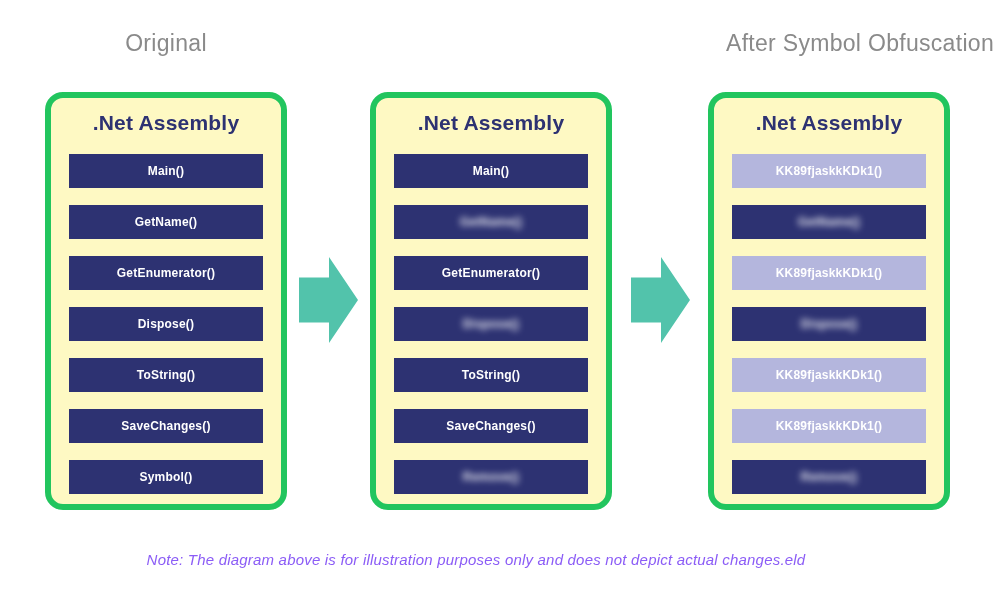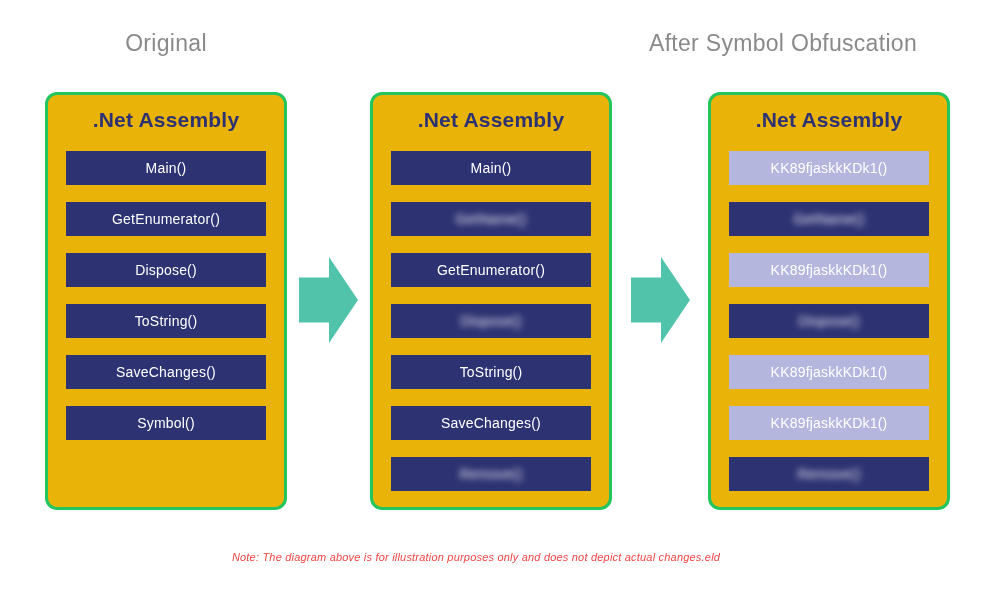--- a/index.html
+++ b/index.html
@@ -21,31 +21,31 @@
     position: absolute;
     top: 30px;
     transform: translateX(-50%);
     white-space: nowrap;
     font-size: 23px;
     letter-spacing: 0.3px;
     color: #8a8a8a;
   }
   #header-0 { left: 166px; }
   #header-1 { left: 491px; }
-  #header-2 { left: 783px; text-align: center; }
+  #header-2 { left: 860px; text-align: center; }
 
   .panel {
     position: absolute;
     top: 92px;
     width: 242px;
     height: 418px;
     box-sizing: border-box;
-    background: #eab308;
-    border: 3px solid #22c55e;
-    border-radius: 12px;
+    background: #fef9c3;
+    border: 6px solid #22c55e;
+    border-radius: 18px;
   }
   #panel-0 { left: 45px; }
   #panel-1 { left: 370px; }
   #panel-2 { left: 708px; }
 
   .panel-title {
     margin-top: 13px;
     text-align: center;
     font-size: 21px;
     font-weight: bold;
@@ -63,22 +63,23 @@
   }
   .bar {
     height: 34px;
     background: #2d3272;
     display: flex;
     align-items: center;
     justify-content: center;
   }
   .bar .bar-label {
     color: #ffffff;
-    font-size: 14px;
+    font-size: 12px;
     letter-spacing: 0.2px;
+    font-weight: bold;
   }
   .bar.lavender { background: #b4b6dd; text-align: center; }
   .bar.blurred { filter: blur(0.7px); }
   .bar.blurred .bar-label {
     filter: blur(3.4px);
     opacity: 0.88;
   }
 
   .arrow {
     position: absolute;
@@ -90,38 +91,41 @@
   #arrow-1 { left: 631px; }
   .arrow svg { display: block; width: 100%; height: 100%; }
 
   .footnote {
     position: absolute;
     top: 551px;
     left: 0;
     right: 0;
     text-align: center;
     font-style: italic;
-    font-size: 11px;
+    font-size: 15px;
     letter-spacing: 0.2px;
-    color: #ef4444;
+    color: #8b5cf6;
   }
 </style>
 </head>
 <body>
 
 <div class="canvas">
 
   <div class="col-header" id="header-0">Original</div>
   <div class="col-header" id="header-2">After Symbol Obfuscation</div>
 
   <div class="panel" id="panel-0">
     <div class="panel-title">.Net Assembly</div>
     <div class="bars">
       <div class="bar">
           <span class="bar-label">Main()</span>
+        </div>
+      <div class="bar">
+          <span class="bar-label">GetName()</span>
         </div>
       <div class="bar">
           <span class="bar-label">GetEnumerator()</span>
         </div>
       <div class="bar">
           <span class="bar-label">Dispose()</span>
         </div>
       <div class="bar">
           <span class="bar-label">ToString()</span>
         </div>

